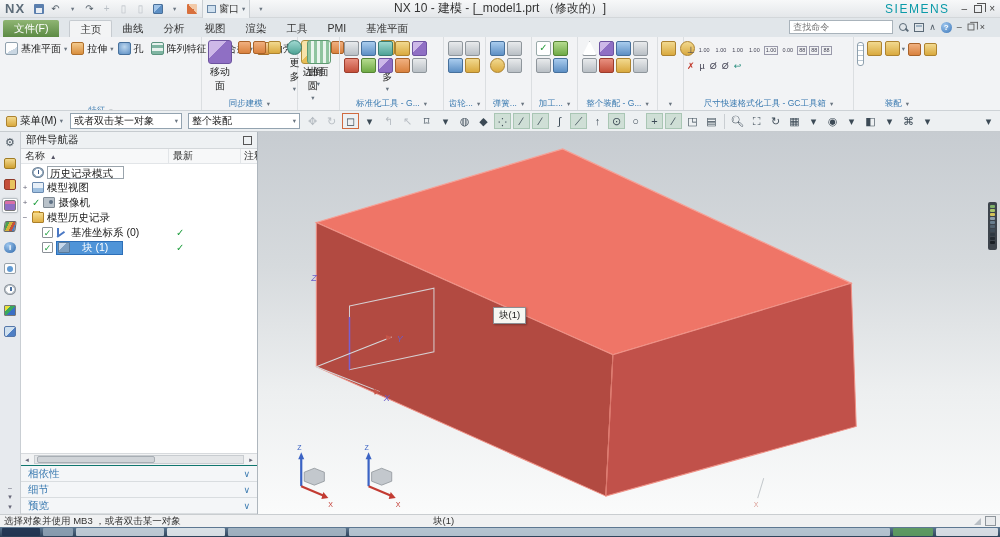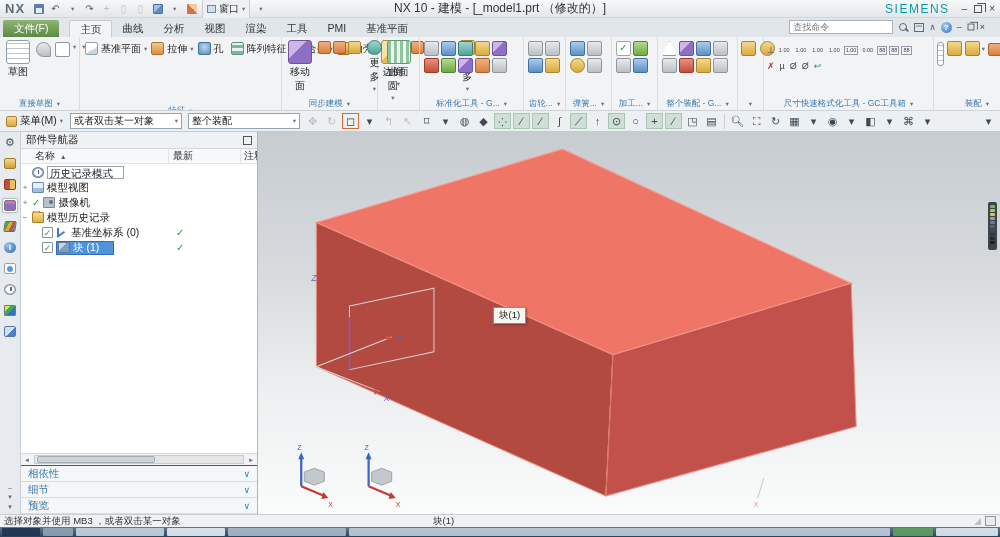--- a/index.html
+++ b/index.html
@@ -108,21 +108,21 @@
 .b-clock:after{content:"";position:absolute;left:5px;top:2px;width:1.5px;height:4px;background:#4a6fa0}
 .b-pen{background:linear-gradient(135deg,#e8e13a 30%,#3aa85f 30% 55%,#3a6fc4 55%);border:1px solid #777;border-radius:1px}
 .b-snip{background:linear-gradient(135deg,#cfe0ef 55%,#4f7fc4 55%);border:1px solid #5577aa}
 .rb-bottom{margin-top:auto;display:flex;flex-direction:column;gap:2px;align-items:center;padding-bottom:3px;color:#667;font-size:7px}
 
 
 .navpanel{width:237px;background:#fff;border-right:1px solid #aeb6bd;display:flex;flex-direction:column;flex:0 0 auto}
 .np-header{height:17px;background:#eef1f3;border-bottom:1px solid #d4d8db;display:flex;align-items:center;justify-content:space-between;font-size:10.5px;color:#222;padding:0 5px}
 .pin{width:9px;height:9px;border:1px solid #555}
 .np-cols{height:15px;display:flex;font-size:10px;color:#333;border-bottom:1px solid #e2e5e8;background:#f7f8f9;flex:0 0 auto}
-.col-name{width:148px;border-right:1px solid #e2e5e8;display:flex;align-items:center;gap:5px;padding-left:14px}
+.col-name{width:148px;border-right:1px solid #e2e5e8;display:flex;align-items:center;gap:5px;padding-left:4px}
 .col-latest{width:72px;border-right:1px solid #e2e5e8;display:flex;align-items:center;padding-left:4px}
 .col-rest{flex:1;display:flex;align-items:center;padding-left:3px;overflow:hidden;white-space:nowrap}
 .sort{font-size:6.5px;color:#556}
 .np-tree{flex:1;font-size:10.5px;color:#222;overflow:hidden;padding-top:1px}
 .trow{height:15px;display:flex;align-items:center}
 .ncell{width:148px;display:flex;align-items:center;gap:3px;overflow:hidden;white-space:nowrap}
 .lcell{width:72px;display:flex;align-items:center;padding-left:7px;color:#1f9e3e;font-size:10px}
 .exp{width:8px;text-align:center;font-size:8px;color:#667;flex:0 0 auto}
 .ind{width:8px;flex:0 0 auto}
 .ind2{width:18px;flex:0 0 auto}
@@ -133,21 +133,21 @@
 .t-clock:after{content:"";position:absolute;left:4.5px;top:2px;width:1.5px;height:3.5px;background:#3c5a88}
 .t-mview{background:linear-gradient(#e8f0f8 50%,#9fc0e0 50%);border:1px solid #6a8ab0}
 .t-cam{background:#b9c2ca;border:1px solid #7f8a94;position:relative}
 .t-cam:after{content:"";position:absolute;right:1px;top:2px;width:4px;height:4px;border-radius:50%;background:#5d7085}
 .t-folder{background:linear-gradient(#f5dc8f,#e0b045);border:1px solid #ab7f2a;position:relative}
 .t-folder:before{content:"";position:absolute;left:0;top:-3px;width:5px;height:2px;background:#e0b045;border:1px solid #ab7f2a;border-bottom:none}
 .t-csys{background:#fff;position:relative}
 .t-csys:before{content:"";position:absolute;left:1px;bottom:1px;width:9px;height:1.5px;background:#4a78c4;transform:rotate(-35deg);transform-origin:left}
 .t-csys:after{content:"";position:absolute;left:1px;bottom:1px;width:1.5px;height:9px;background:#4a78c4}
 .t-block{background:linear-gradient(135deg,#c8d8ea 40%,#7f9fc0 40%);border:1px solid #5a7a9a}
-.selwrap{display:flex;align-items:center;gap:3px;background:#4f94d8;border:1px solid #2d6fb8;padding:0 14px 0 1px;height:14px}
+.selwrap{display:flex;align-items:center;gap:12px;background:#4f94d8;border:1px solid #2d6fb8;padding:0 14px 0 1px;height:14px}
 .selwrap .lbl{color:#fff}
 .boxedlbl{border:1px solid #9aa4ac;padding:0 10px 0 2px;height:13px;line-height:12px}
 .np-scroll{height:12px;border-top:1px solid #d7dadd;background:#f2f3f4;display:flex;align-items:center;font-size:7px;color:#667;flex:0 0 auto}
 .sarr{width:12px;text-align:center}
 .strack{flex:1;height:9px;margin:0 1px;background:#e4e6e8;border:1px solid #c8ccd0;position:relative}
 .sthumb{position:absolute;left:2px;top:0;width:118px;height:7px;background:#d0d4d8;border:1px solid #a8aeb4;border-radius:2px}
 .np-secs{flex:0 0 auto;border-top:1px solid #0f766e}
 .np-sec{height:16px;display:flex;align-items:center;justify-content:space-between;padding:0 7px;font-size:10.5px;color:#3a7ab0;background:#f4f6f8;border-bottom:1px solid #d9dde0}
 .chev{font-size:9px;color:#3a7ab0}
 
@@ -227,40 +227,20 @@
       <span class="chev-up">∧</span>
       <span class="helpic">?</span>
       <span class="smwb">–</span>
       <span class="restore" style="transform:scale(.85)"></span>
       <span class="smwb">×</span>
     </div>
   </div>
 
   <div class="ribbon">
 
-    <div class="rgroup" style="width:80px">
-      <div class="rg-content">
-        <div class="bigbtn">
-          <span class="bic g-grid"></span>
-          <span>草图</span>
-        </div>
-        <div class="vstack" style="gap:4px;padding-top:3px">
-          <span class="mic g-gray" style="border-radius:50% 50% 0 50%"></span>
-          <span class="mic" style="border:1px solid #8f969c;background:#fff"></span>
-        </div>
-        <div class="vstack" style="gap:6px;padding-top:4px">
-          <span class="dar">▾</span>
-          <span class="dar">▾</span>
-        </div>
-      </div>
-      <div class="rg-label">
-        <span>直接草图</span>
-          <span class="dar">▾</span>
-      </div>
-    </div>
 
     <div class="rgroup" style="width:202px">
       <div class="rg-content">
         <div class="vstack">
           <div class="rrow">
               <span class="ic g-plane"></span>
               <span>基准平面</span>
               <span class="dar">▾</span>
             </div>
           <div class="rrow">

